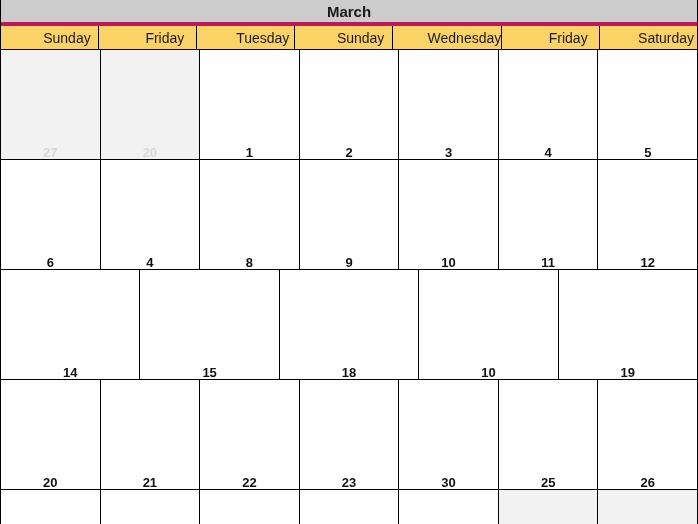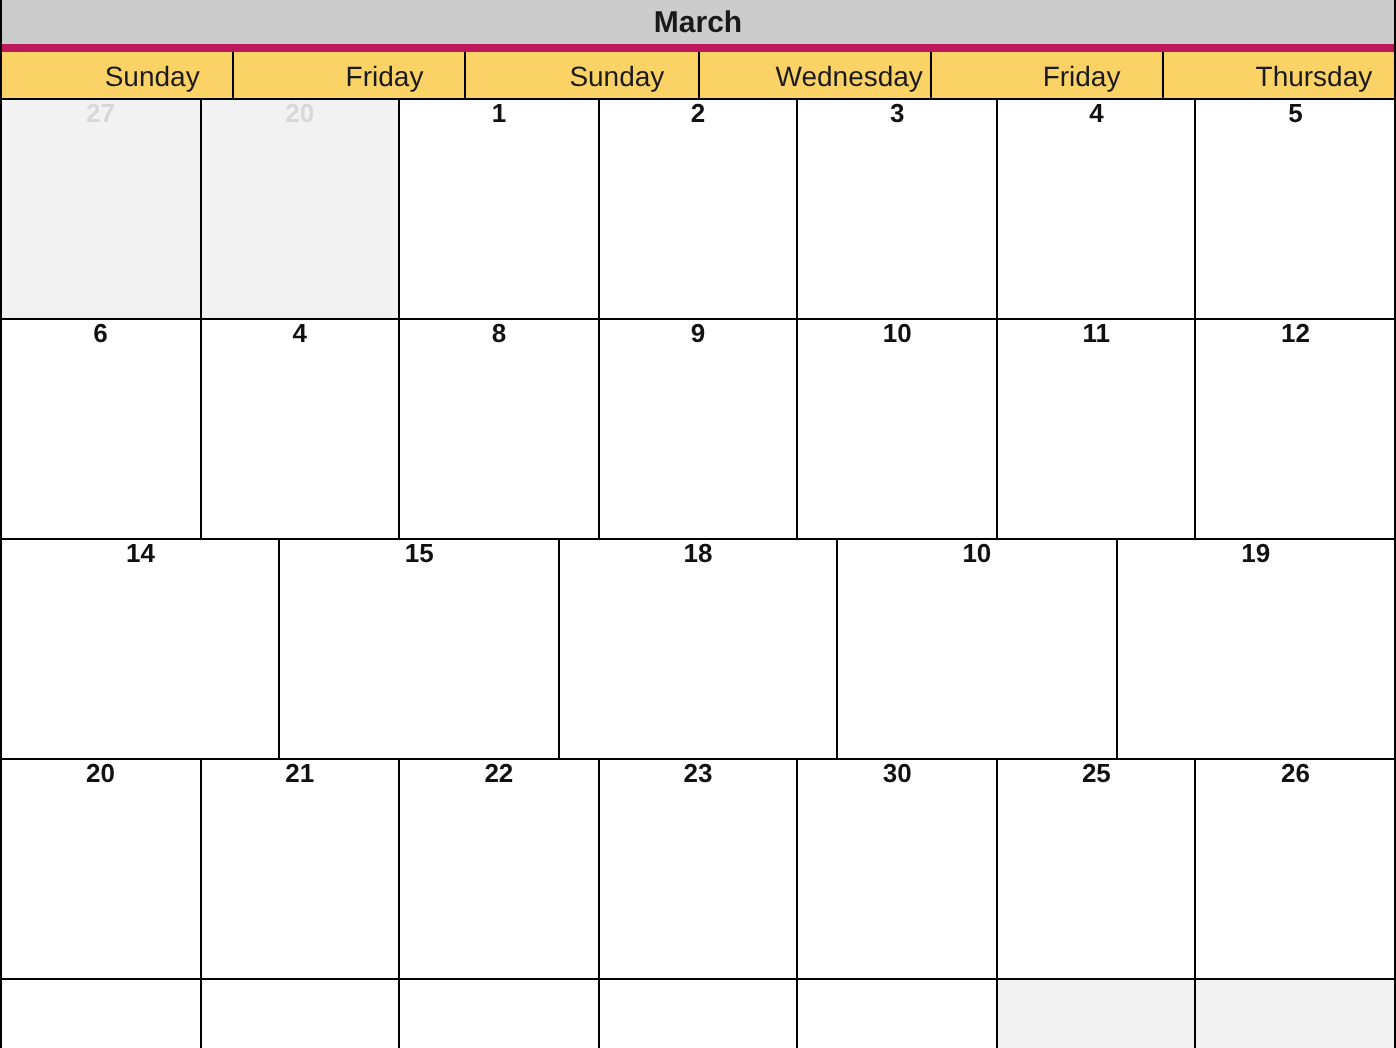--- a/index.html
+++ b/index.html
@@ -58,21 +58,21 @@
     display: flex;
     height: 110px;
     border-bottom: 1px solid #000000;
   }
   .day-cell {
     flex: 1 1 0;
     position: relative;
     border-right: 1px solid #000000;
     background: #ffffff;
     display: flex;
-    align-items: flex-start;
+    align-items: flex-end;
     justify-content: center;
   }
   .day-cell:last-child { border-right: none; }
   .day-cell.muted { background: #f2f2f2; }
   .day-num {
     font-size: 13px;
     font-weight: bold;
     color: #111111;
     line-height: 1;
   }
@@ -84,24 +84,25 @@
 
 <div id="calendar">
 
   <div class="title-bar">
     <span class="title-text">March</span>
   </div>
 
   <div class="dow-row">
       <div class="dow-cell">Sunday</div>
       <div class="dow-cell">Friday</div>
+      <div class="dow-cell">Tuesday</div>
       <div class="dow-cell">Sunday</div>
       <div class="dow-cell">Wednesday</div>
       <div class="dow-cell">Friday</div>
-      <div class="dow-cell">Thursday</div>
+      <div class="dow-cell">Saturday</div>
     </div>
 
   <div class="weeks">
       <div class="week-row">
         <div class="day-cell muted">
           <span class="day-num">27</span>
         </div>
         <div class="day-cell muted">
           <span class="day-num">20</span>
         </div>

